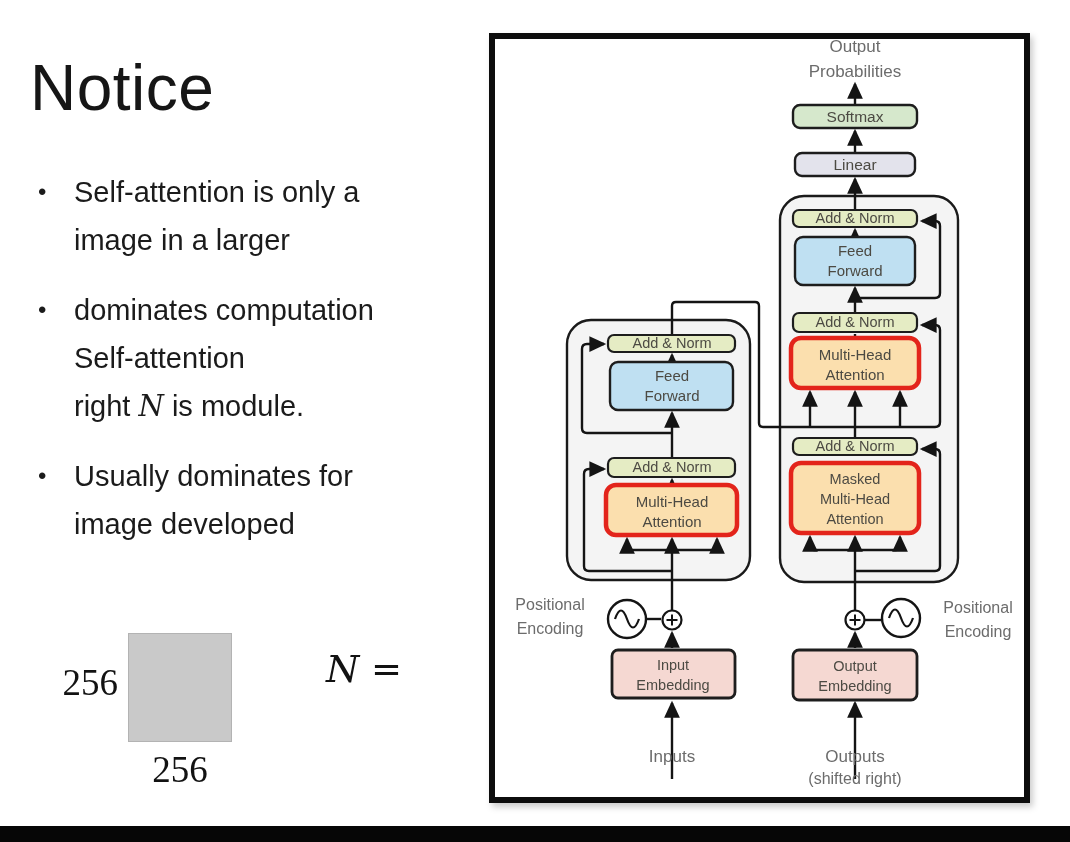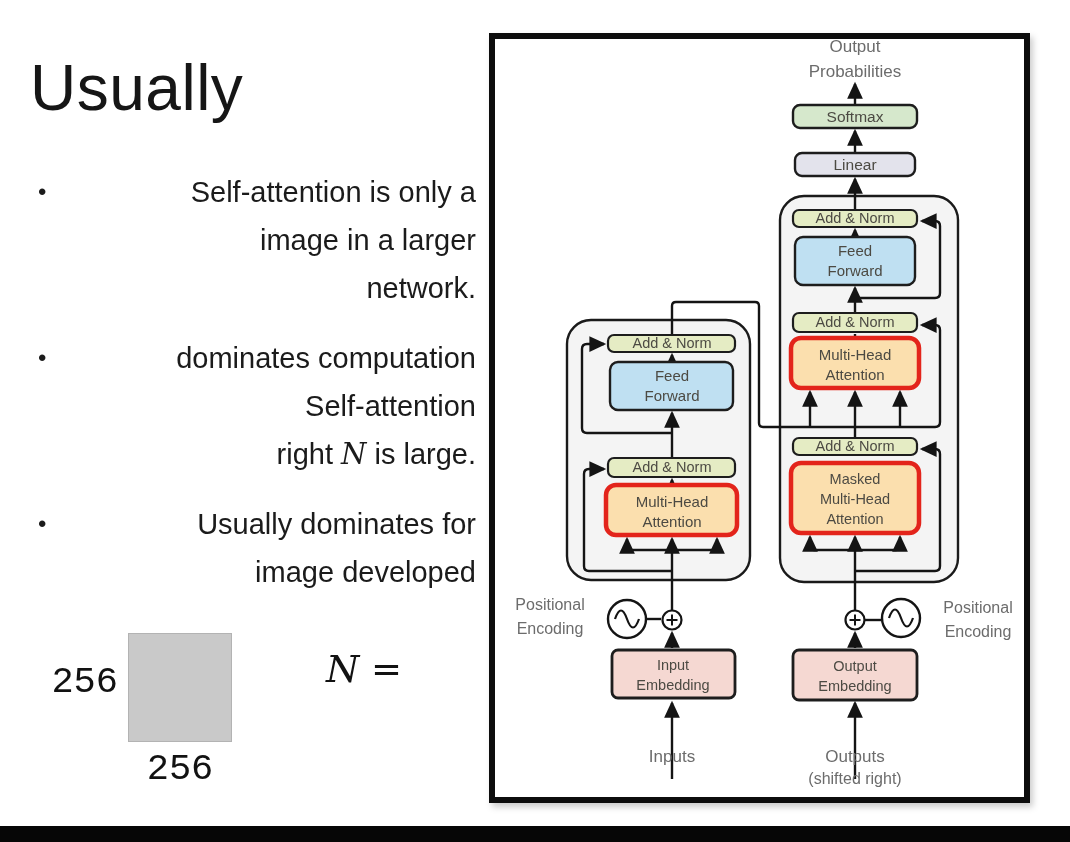--- a/index.html
+++ b/index.html
@@ -8,64 +8,63 @@
     background:#ffffff;font-family:"Liberation Sans",sans-serif;color:#1b1b1b;
   }
   
   .title{
     position:absolute;left:30px;top:52px;font-size:64px;line-height:72px;
     color:#161616;letter-spacing:0.5px;
   }
   .bullets{position:absolute;left:28px;top:168px;width:448px;}
   .bullet{display:flex;margin-bottom:22px;}
   .dot{width:46px;padding-left:10px;box-sizing:border-box;font-size:24px;line-height:48px;color:#1b1b1b;}
-  .btext{flex:1;font-size:29px;line-height:48px;color:#1b1b1b;text-align:right;}
+  .btext{flex:1;font-size:29px;line-height:48px;color:#1b1b1b;}
   .bl{display:block;}
   .mvar{font-family:"DejaVu Serif",serif;font-style:italic;}
   
   .gray-square{
     position:absolute;left:128px;top:633px;width:104px;height:109px;
     background:#c9c9c9;border:1px solid #b3b3b3;box-sizing:border-box;
   }
-  .num-label{position:absolute;font-family:Liberation Mono, monospace;font-size:37px;color:#121212;}
+  .num-label{position:absolute;font-family:Liberation Serif, serif;font-size:37px;color:#121212;}
   .lbl-left{left:42px;top:661px;width:76px;text-align:right;}
   .lbl-bottom{left:128px;top:748px;width:104px;text-align:center;}
   .formula{
     position:absolute;left:252px;top:646px;width:224px;text-align:center;
     font-family:"DejaVu Serif",serif;font-size:37px;line-height:46px;color:#121212;
   }
   .formula .mvar{font-size:38px;}
   
   svg.diagram{position:absolute;left:489px;top:33px;filter:drop-shadow(3px 4px 3px rgba(0,0,0,.20));}
   svg.diagram text{font-family:"Liberation Sans",sans-serif;}
   .boxlabel{fill:#4c4a43;}
   .graylabel{fill:#6c6c6c;}
   
   .bottom-bar{position:absolute;left:0;top:826px;width:1070px;height:16px;background:#060606;}
 </style>
 </head>
 <body>
 
-<div class="title">Usually</div>
+<div class="title">Notice</div>
 
 <div class="bullets">
   <div class="bullet">
     <span class="dot">•</span>
     <div class="btext">
       <span class="bl">Self-attention is only a</span>
       <span class="bl">image in a larger</span>
-      <span class="bl">network.</span>
     </div>
   </div>
   <div class="bullet">
     <span class="dot">•</span>
     <div class="btext">
       <span class="bl">dominates computation</span>
       <span class="bl">Self-attention</span>
-      <span class="bl"><span>right </span><span class="mvar">N</span><span> is large.</span></span>
+      <span class="bl"><span>right </span><span class="mvar">N</span><span> is module.</span></span>
     </div>
   </div>
   <div class="bullet">
     <span class="dot">•</span>
     <div class="btext">
       <span class="bl">Usually dominates for</span>
       <span class="bl">image developed</span>
     </div>
   </div>
 </div>

